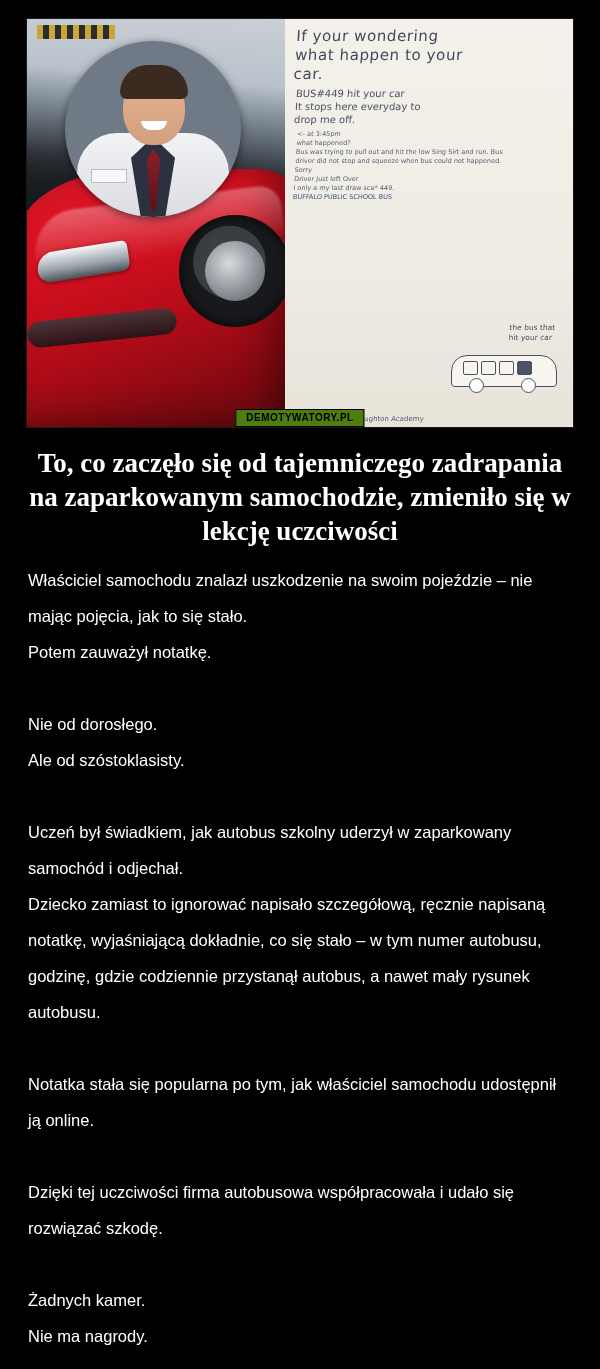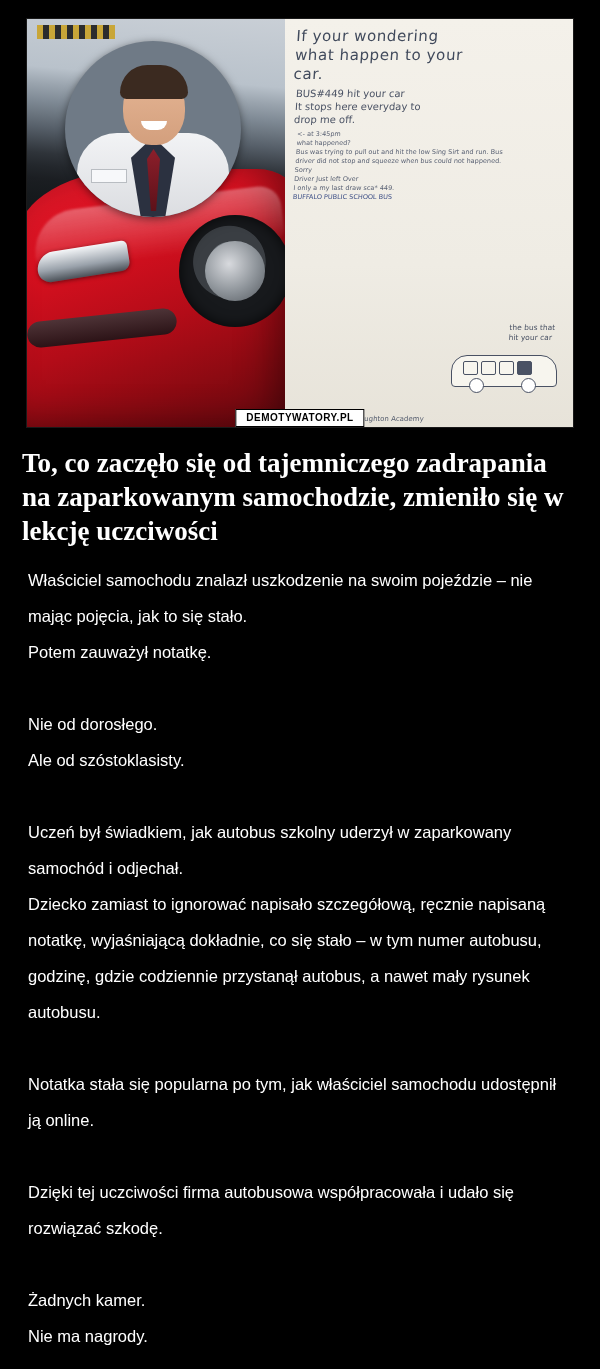--- a/index.html
+++ b/index.html
@@ -247,21 +247,21 @@
     color: #555d6e;
     transform: skewX(-4deg);
   }
 
   
   .watermark {
     position: absolute;
     left: 50%;
     transform: translateX(-50%);
     bottom: 0;
-    background: #ffffff;
+    background: #4d7c0f;
     color: #000000;
     font-family: "Liberation Sans", sans-serif;
     font-weight: bold;
     font-size: 10px;
     letter-spacing: .5px;
     padding: 2px 10px 3px 10px;
     border: 1px solid #000;
   }
 
   
@@ -273,21 +273,21 @@
       repeating-linear-gradient(90deg, #c9a227 0 6px, #1b1b1b 6px 12px);
     opacity: .9;
   }
 
   
   .headline {
     font-family: "Liberation Serif", serif;
     font-weight: bold;
     font-size: 27px;
     line-height: 34px;
-    text-align: left;
+    text-align: center;
     color: #ffffff;
     margin: 18px 22px 14px 22px;
   }
 
   
   .body-text {
     font-family: "Liberation Sans", sans-serif;
     font-size: 16.5px;
     line-height: 36px;
     color: #ffffff;

